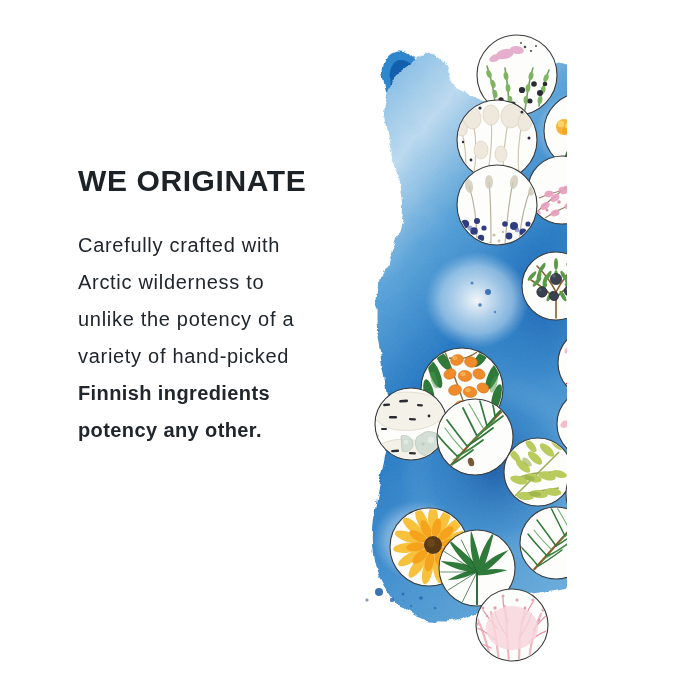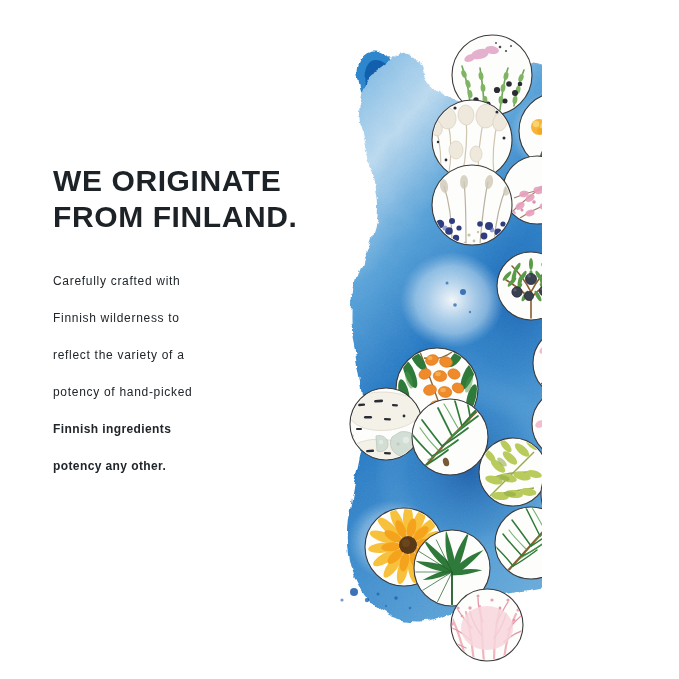--- a/index.html
+++ b/index.html
@@ -8,20 +8,21 @@
     padding: 0;
     background: #ffffff;
   }
   #stage {
     position: relative;
     width: 542px;
     height: 679px;
     background: #ffffff;
     overflow: hidden;
     font-family: "Liberation Sans", sans-serif;
+    margin-left: 25px;
   }
 
   
   #copy-block {
     position: absolute;
     left: 53px;
     top: 163px;
     width: 300px;
   }
   #headline {
@@ -33,21 +34,21 @@
     color: #1c2226;
     margin: 0 0 28px 0;
     text-transform: uppercase;
   }
   #headline .hl-line { display: block; white-space: pre; }
 
   #body-copy { margin: 0; }
   .body-line {
     display: block;
     font-family: "Liberation Sans", sans-serif;
-    font-size: 12px;
+    font-size: 20px;
     line-height: 37px;
     letter-spacing: 0.7px;
     color: #20262b;
     white-space: pre;
   }
   .body-line.bold { font-weight: bold; letter-spacing: 0.4px; }
 
   
   #map-art {
     position: absolute;
@@ -60,28 +61,27 @@
 </style>
 </head>
 <body>
 
 <div id="stage">
 
   <div id="copy-block">
 
     <h1 id="headline">
       <span class="hl-line">WE ORIGINATE</span>
-      <span class="hl-line">FROM FINLAND.</span>
     </h1>
 
     <p id="body-copy">
       <span class="body-line">Carefully crafted with</span>
-      <span class="body-line">Finnish wilderness to</span>
-      <span class="body-line">reflect the variety of a</span>
-      <span class="body-line">potency of hand-picked</span>
+      <span class="body-line">Arctic wilderness to</span>
+      <span class="body-line">unlike the potency of a</span>
+      <span class="body-line">variety of hand-picked</span>
       <span class="body-line bold">Finnish ingredients</span>
       <span class="body-line bold">potency any other.</span>
     </p>
 
   </div>
 
   <div id="map-art">
     <svg viewBox="330 14 349 660" xmlns="http://www.w3.org/2000/svg">
       <defs>
 

